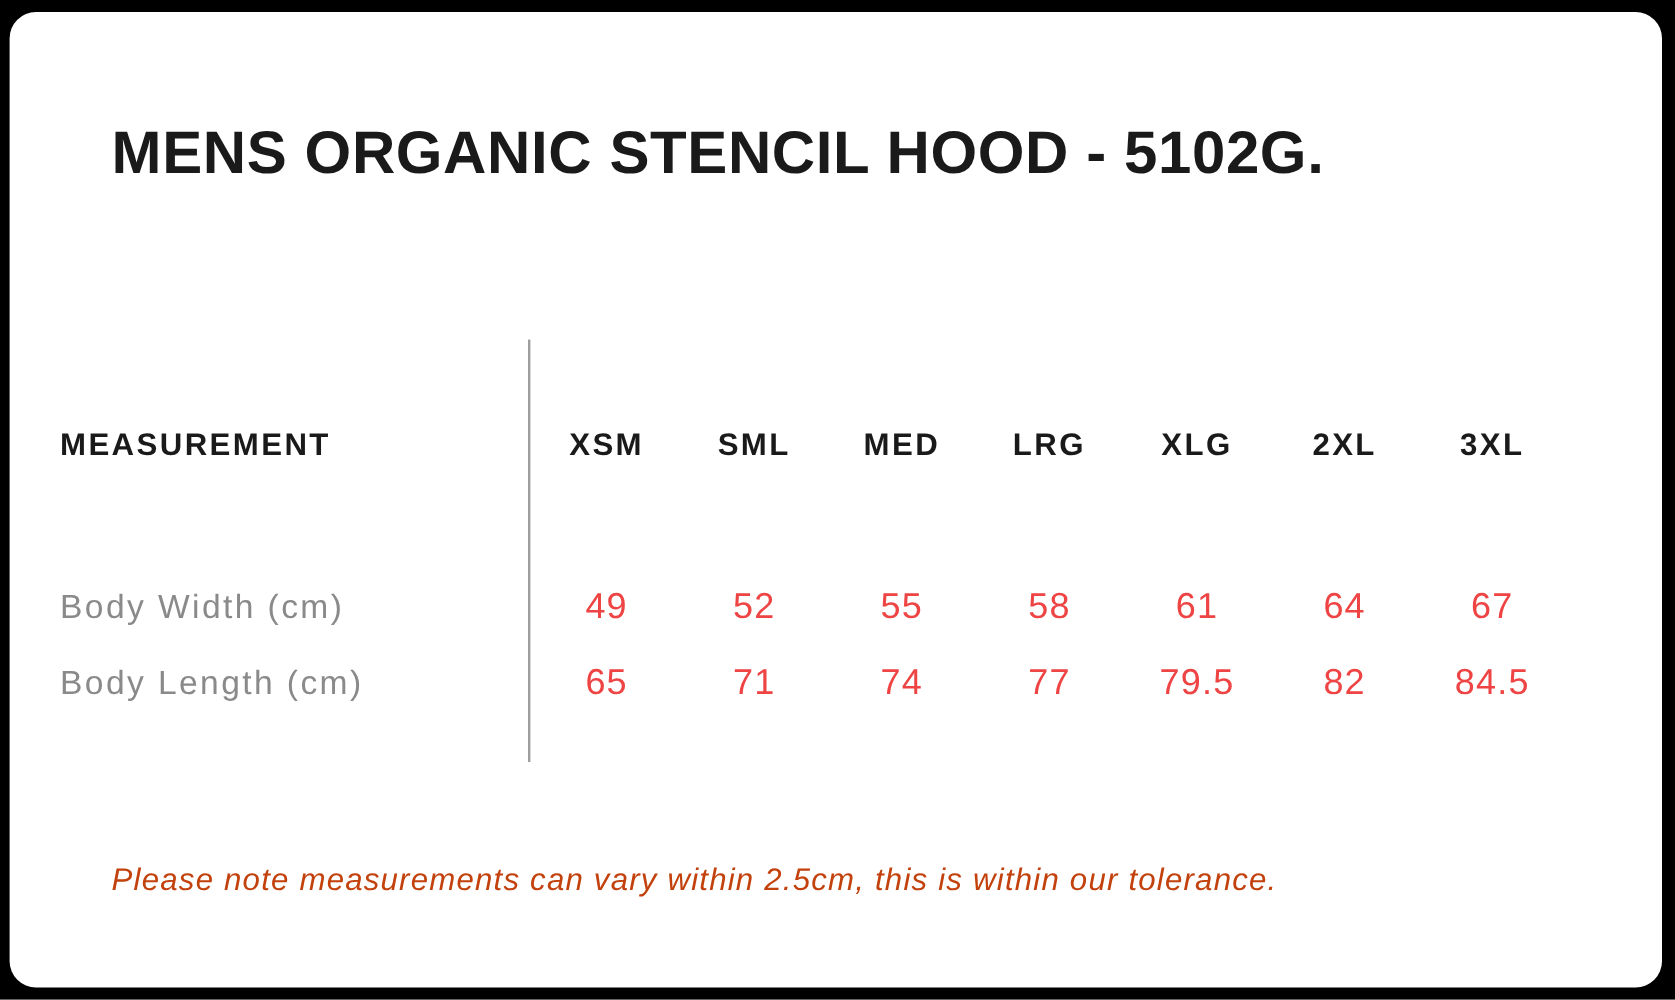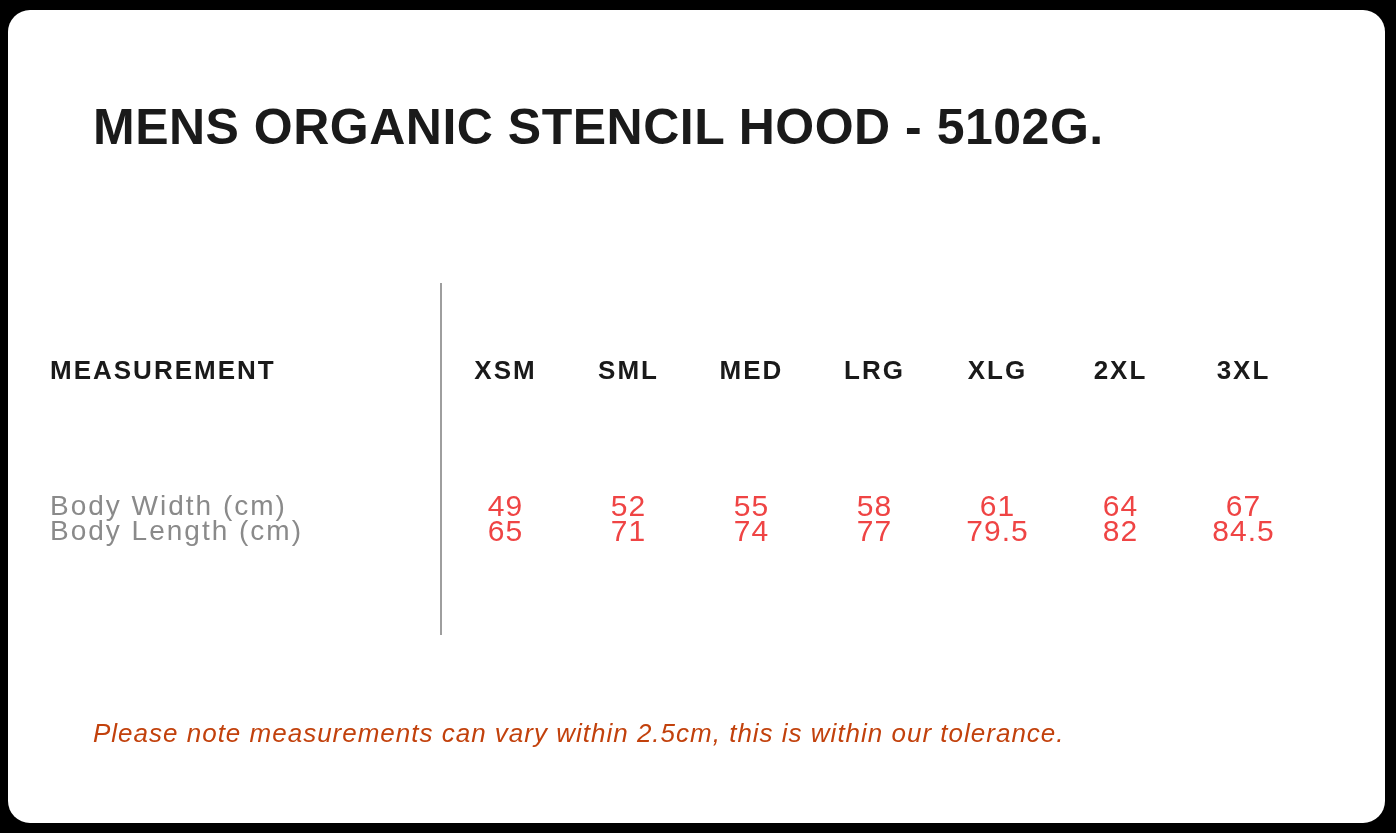--- a/index.html
+++ b/index.html
@@ -48,21 +48,21 @@
     left: 0;
     width: 100%;
     height: 40px;
     display: flex;
     align-items: center;
     padding-left: 42px;
     box-sizing: border-box;
   }
   .row.header-row { top: 340px; }
   .row.row-width  { top: 432px; margin-top: 44px; }
-  .row.row-length { top: 501px; }
+  .row.row-length { top: 539px; }
   .label-cell {
     flex: 0 0 394px;
     white-space: nowrap;
   }
   .header-label {
     font-size: 26px;
     font-weight: bold;
     letter-spacing: 2px;
     color: #1a1a1a;
   }

